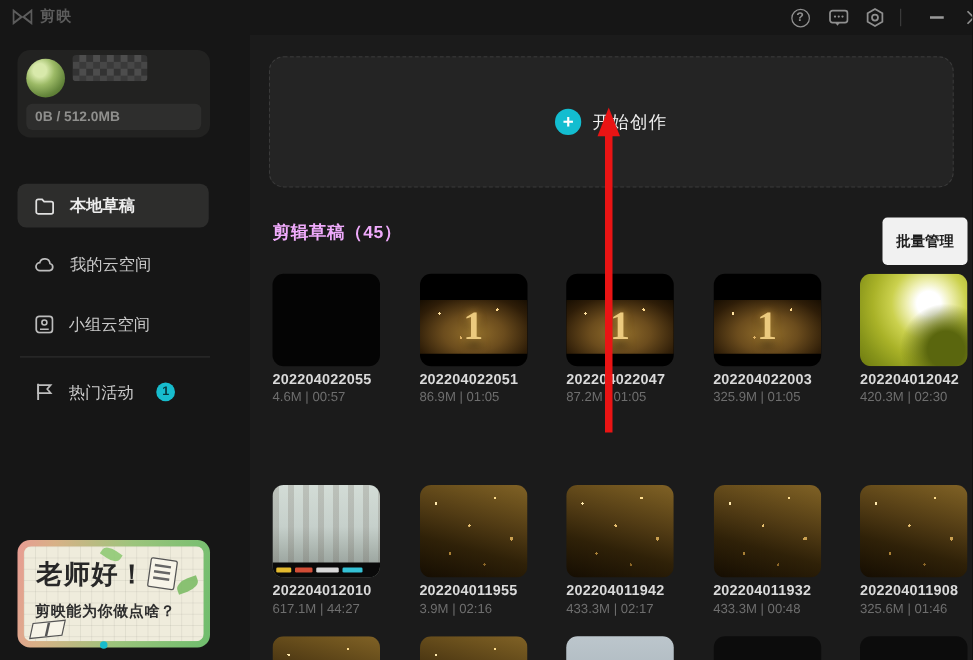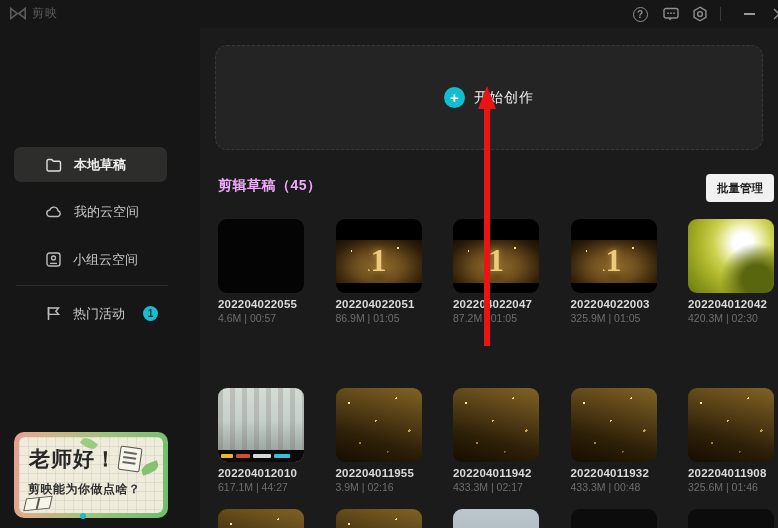--- a/index.html
+++ b/index.html
@@ -3,38 +3,38 @@
 <meta charset="utf-8">
 <style>
   * { margin:0; padding:0; box-sizing:border-box; }
   html,body { background:#0e0e0e; }
   body { font-family:"Liberation Sans","DejaVu Sans",sans-serif; }
   .window { position:relative; width:778px; height:528px; background:#161616; overflow:hidden; }
 
   
   .titlebar { position:absolute; left:0; top:0; width:778px; height:28px; background:#161616; z-index:5; }
   .logo { position:absolute; left:10px; top:5px; display:flex; align-items:center; gap:6px; color:#5c5c5c; }
-  .logo .appname { font-size:12px; font-weight:400; letter-spacing:1px; }
+  .logo .appname { font-size:12px; font-weight:700; letter-spacing:1px; }
   .winbtn { position:absolute; top:3px; width:22px; height:22px; display:flex; align-items:center; justify-content:center; color:#8f8f8f; cursor:pointer; }
   .help-circle { width:15px; height:15px; border:1.3px solid #8f8f8f; border-radius:50%; display:flex; align-items:center; justify-content:center; font-size:10px; font-weight:700; color:#8f8f8f; }
   .vdivider { position:absolute; top:7px; left:720px; width:1px; height:14px; background:#3a3a3a; }
   .min-bar { width:11px; height:2px; background:#9a9a9a; }
 
   
   .sidebar { position:absolute; left:0; top:28px; width:200px; height:500px; background:#161616; }
   .user-card { position:absolute; left:14px; top:12px; width:154px; height:70px; background:#222221; border-radius:10px; }
   .avatar { position:absolute; left:7px; top:7px; width:31px; height:31px; border-radius:50%;
     background: radial-gradient(circle at 35% 30%, #d8e9ab 0 18%, #9cba66 40%, #64853b 70%, #41611f 100%); }
   .username-redacted { position:absolute; left:44px; top:4px; width:60px; height:21px; border-radius:3px;
     background: conic-gradient(#4d4d4d 25%, #3a3a3a 0 50%, #474747 0 75%, #333 0) 0 0/11px 11px; filter:blur(.4px); }
   .storage-pill { position:absolute; left:7px; top:43px; width:140px; height:21px; background:#2e2e2d; border-radius:5px;
     display:flex; align-items:center; padding-left:7px; font-size:11px; font-weight:700; color:#8f8f8d; }
 
   .nav-item { position:absolute; left:14px; width:153px; height:35px; border-radius:7px; display:flex; align-items:center;
-    gap:12px; padding-left:32px; color:#c9c9c9; font-size:13px; cursor:pointer; }
+    gap:12px; padding-left:14px; color:#c9c9c9; font-size:13px; cursor:pointer; }
   .nav-item.active { background:#2d2d2c; color:#ededed; font-weight:700; }
   .nav-item svg { flex:0 0 auto; }
   .side-divider { position:absolute; left:16px; top:257px; width:152px; height:1px; background:#2c2c2c; }
   .badge { min-width:15px; height:15px; border-radius:8px; background:#17bccd; color:#07343a; font-size:10px; font-weight:700;
     display:flex; align-items:center; justify-content:center; margin-left:6px; }
 
   
   .promo-card { position:absolute; left:14px; top:404px; width:154px; height:86px; border-radius:10px; cursor:pointer;
     background: linear-gradient(100deg, #e89c93 0%, #d8b187 18%, #9cc47c 55%, #6fbd6d 100%); padding:5px; }
   .promo-inner { position:relative; width:100%; height:100%; border-radius:6px; background-color:#efecdc; overflow:hidden;
@@ -58,21 +58,21 @@
   
   .main { position:absolute; left:200px; top:28px; width:578px; height:500px; background:#1b1b1b; }
   .create-banner { position:absolute; left:15px; top:17px; width:548px; height:105px; background:#242424;
     border:1px dashed #3a3a3a; border-radius:12px; display:flex; align-items:center; justify-content:center; gap:9px; cursor:pointer; }
   .plus-circle { width:21px; height:21px; border-radius:50%; background:#13bdd0; color:#fff; font-size:15px; font-weight:700;
     display:flex; align-items:center; justify-content:center; line-height:1; }
   .create-label { color:#efefef; font-size:14px; font-weight:400; letter-spacing:1px; }
 
   .section-row { position:absolute; left:18px; top:146px; width:556px; height:24px; }
   .section-title { position:absolute; left:0; top:3px; color:#f0abfc; font-size:14px; font-weight:700; letter-spacing:.5px; }
-  .batch-btn { position:absolute; right:0; top:0; width:68px; height:28px; background:#f1f1f1; color:#1c1c1c;
+  .batch-btn { position:absolute; right:0; top:0; width:68px; height:38px; background:#f1f1f1; color:#1c1c1c;
     border:none; border-radius:4px; font-size:11.5px; font-weight:700; cursor:pointer; font-family:inherit; }
 
   .drafts-row { position:absolute; left:18px; width:556px; display:flex; justify-content:space-between; }
   .row1 { top:191px; } .row2 { top:360px; } .row3 { top:481px; }
   .draft { width:86px; }
   .thumb { position:relative; width:86px; height:74px; border-radius:9px; overflow:hidden; cursor:pointer; }
   .dname { margin-top:5px; font-size:11.5px; font-weight:700; color:#dadada; letter-spacing:.2px; white-space:nowrap; }
   .dmeta { margin-top:2px; font-size:10.5px; color:#6e6e6e; white-space:nowrap; }
 
   .t-black { background:#040404; }
@@ -149,20 +149,25 @@
       <span class="min-bar"></span>
     </div>
     <div class="winbtn" style="left:768px">
       <svg width="14" height="14" viewBox="0 0 14 14">
         <path d="M2 2 L12 12 M12 2 L2 12" stroke="#8f8f8f" stroke-width="1.4"></path>
       </svg>
     </div>
   </div>
 
   <div class="sidebar">
+    <div class="user-card">
+      <div class="avatar"></div>
+      <div class="username-redacted"></div>
+      <div class="storage-pill">0B / 512.0MB</div>
+    </div>
 
     <div class="nav-item active" style="top:119px">
       <svg width="16" height="14" viewBox="0 0 16 14">
         <path d="M1 3 a1.5 1.5 0 0 1 1.5-1.5 h3.2 l1.6 1.8 h5.7 a1.5 1.5 0 0 1 1.5 1.5 v6.7 a1.5 1.5 0 0 1 -1.5 1.5 h-10.5 a1.5 1.5 0 0 1 -1.5 -1.5 Z" fill="none" stroke="#e0e0e0" stroke-width="1.4"></path>
       </svg>
       <span>本地草稿</span>
     </div>
 
     <div class="nav-item" style="top:166px">
       <svg width="16" height="13" viewBox="0 0 16 13">

